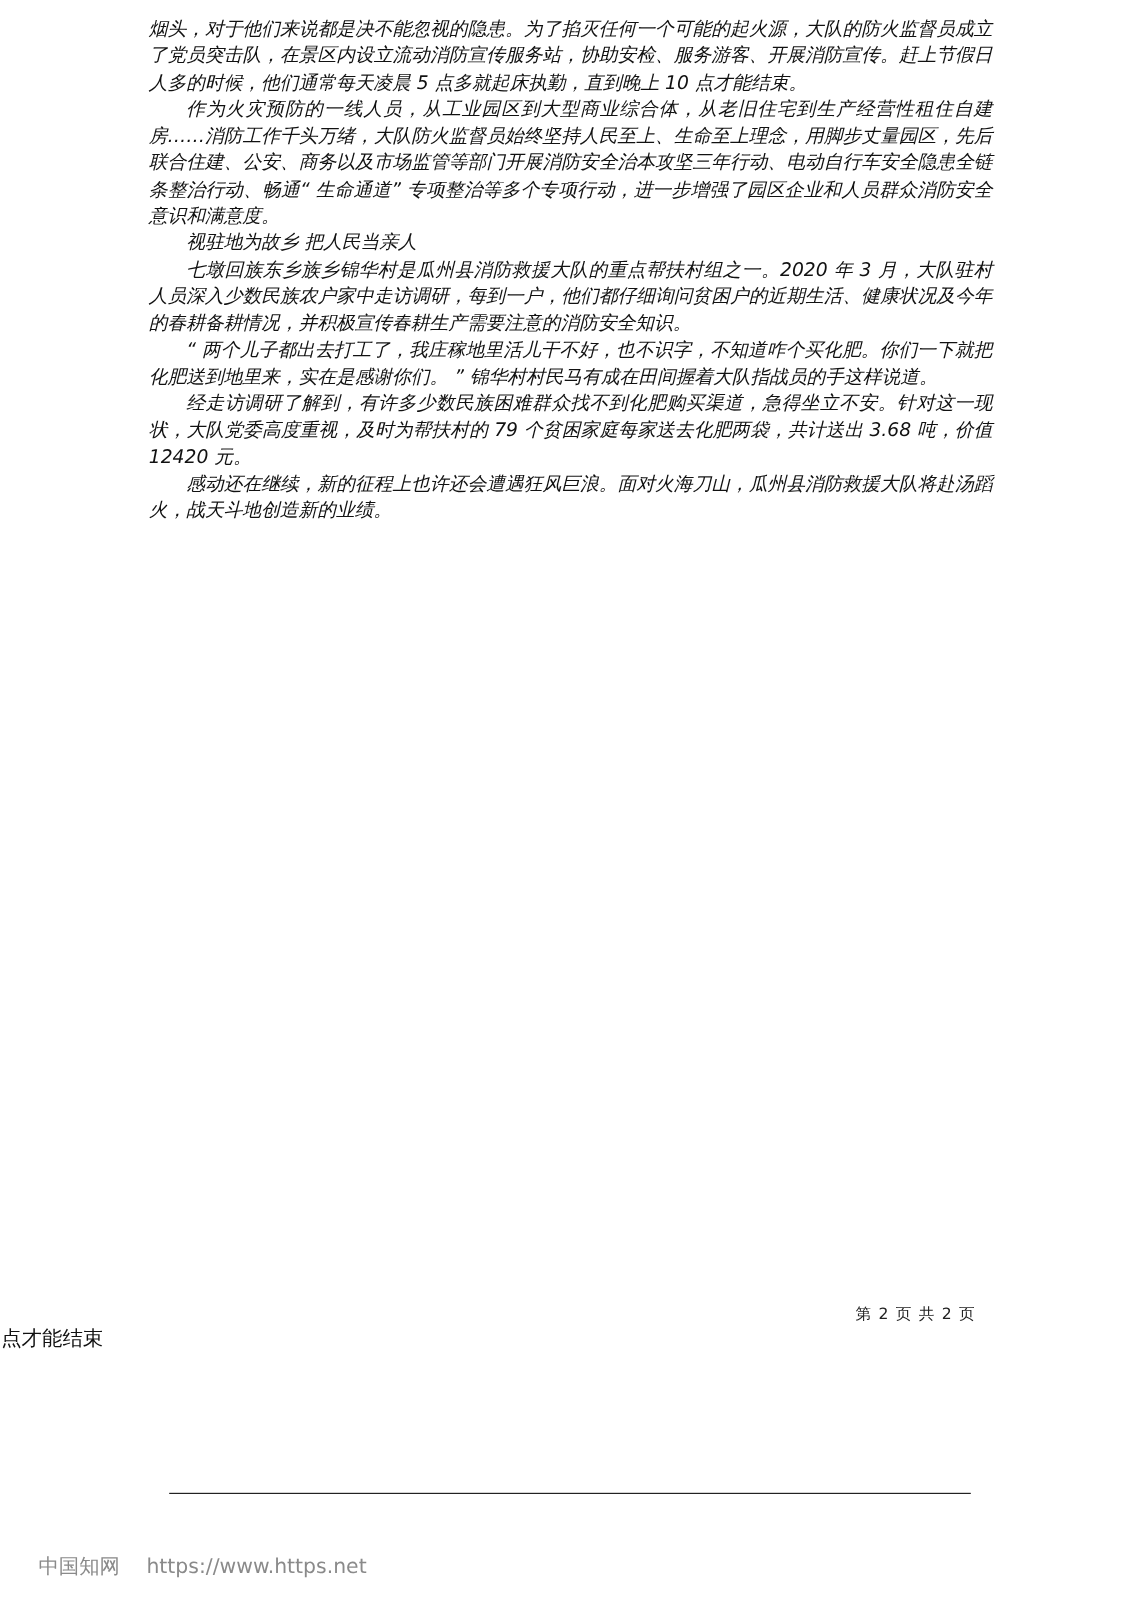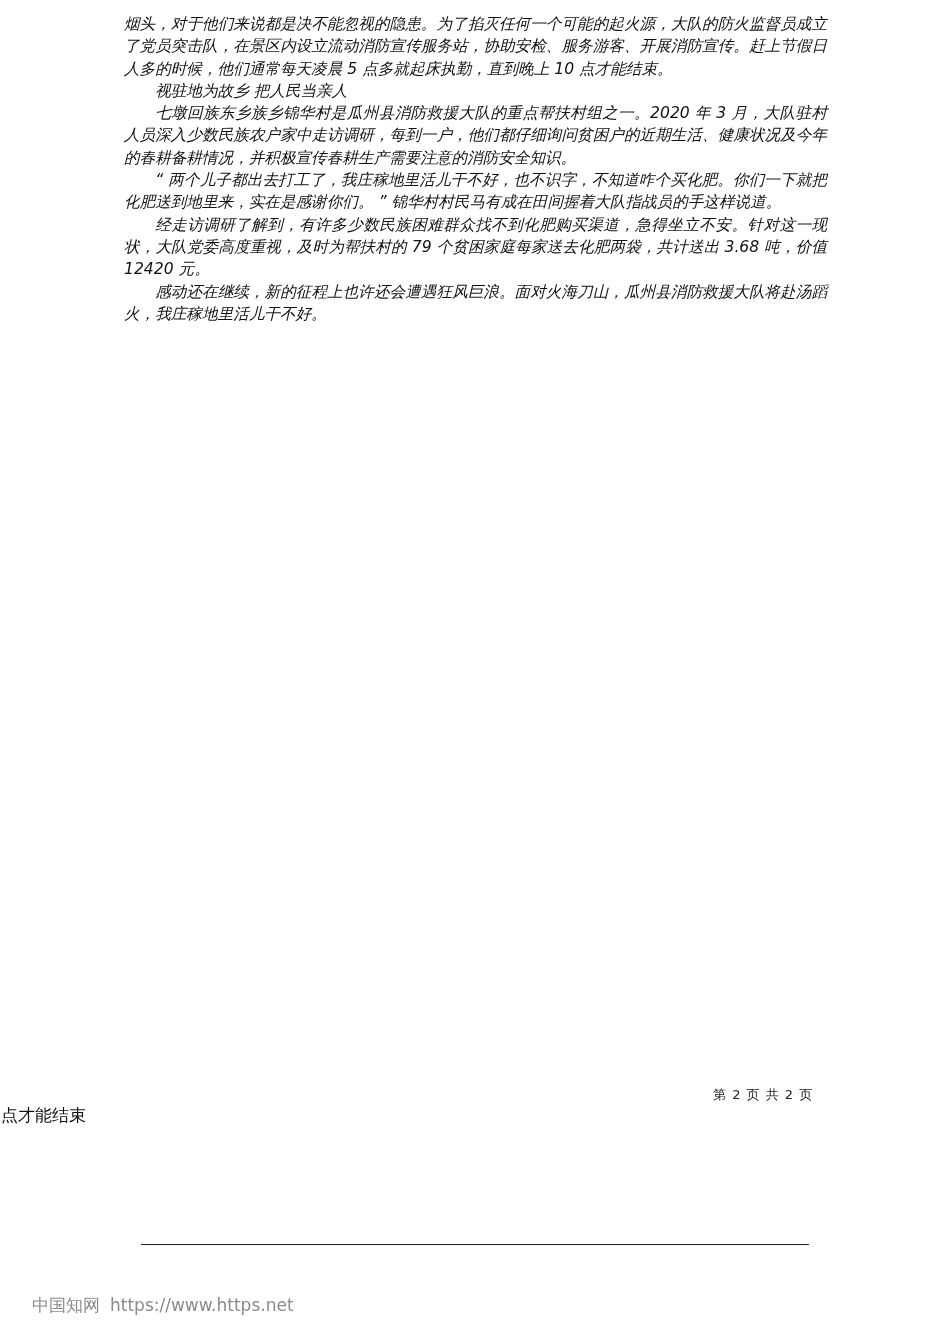--- a/index.html
+++ b/index.html
@@ -58,33 +58,34 @@
     }
     .source-footer {
       position: absolute;
       left: 32px;
       top: 1294px;
       font-size: 17px;
       color: #8a8a8a;
       white-space: nowrap;
     }
     .source-footer .source-name {
-      margin-right: 10px;
+      margin-right: 22px;
     }
   </style>
 </head>
 <body>
 
 <main class="page-body">
   <p class="">烟头，对于他们来说都是决不能忽视的隐患。为了掐灭任何一个可能的起火源，大队的防火监督员成立了党员突击队，在景区内设立流动消防宣传服务站，协助安检、服务游客、开展消防宣传。赶上节假日人多的时候，他们通常每天凌晨 5 点多就起床执勤，直到晚上 10 点才能结束。</p>
+  <p class="indent">作为火灾预防的一线人员，从工业园区到大型商业综合体，从老旧住宅到生产经营性租住自建房……消防工作千头万绪，大队防火监督员始终坚持人民至上、生命至上理念，用脚步丈量园区，先后联合住建、公安、商务以及市场监管等部门开展消防安全治本攻坚三年行动、电动自行车安全隐患全链条整治行动、畅通“ 生命通道” 专项整治等多个专项行动，进一步增强了园区企业和人员群众消防安全意识和满意度。</p>
   <p class="indent">视驻地为故乡  把人民当亲人</p>
   <p class="indent">七墩回族东乡族乡锦华村是瓜州县消防救援大队的重点帮扶村组之一。2020 年 3 月，大队驻村人员深入少数民族农户家中走访调研，每到一户，他们都仔细询问贫困户的近期生活、健康状况及今年的春耕备耕情况，并积极宣传春耕生产需要注意的消防安全知识。</p>
   <p class="indent">“ 两个儿子都出去打工了，我庄稼地里活儿干不好，也不识字，不知道咋个买化肥。你们一下就把化肥送到地里来，实在是感谢你们。 ” 锦华村村民马有成在田间握着大队指战员的手这样说道。</p>
   <p class="indent">经走访调研了解到，有许多少数民族困难群众找不到化肥购买渠道，急得坐立不安。针对这一现状，大队党委高度重视，及时为帮扶村的 79 个贫困家庭每家送去化肥两袋，共计送出 3.68 吨，价值 12420 元。</p>
-  <p class="indent">感动还在继续，新的征程上也许还会遭遇狂风巨浪。面对火海刀山，瓜州县消防救援大队将赴汤蹈火，我庄稼地里活儿干不好。</p>
+  <p class="indent">感动还在继续，新的征程上也许还会遭遇狂风巨浪。面对火海刀山，瓜州县消防救援大队将赴汤蹈火，战天斗地创造新的业绩。</p>
 </main>
 
 <div class="page-number">第 2 页 共 2 页</div>
 
 <div class="library-mark">点才能结束</div>
 
 <div class="footer-rule"></div>
 
 <div class="source-footer">
   <span class="source-name">中国知网</span><span class="source-url">https://www.https.net</span>

